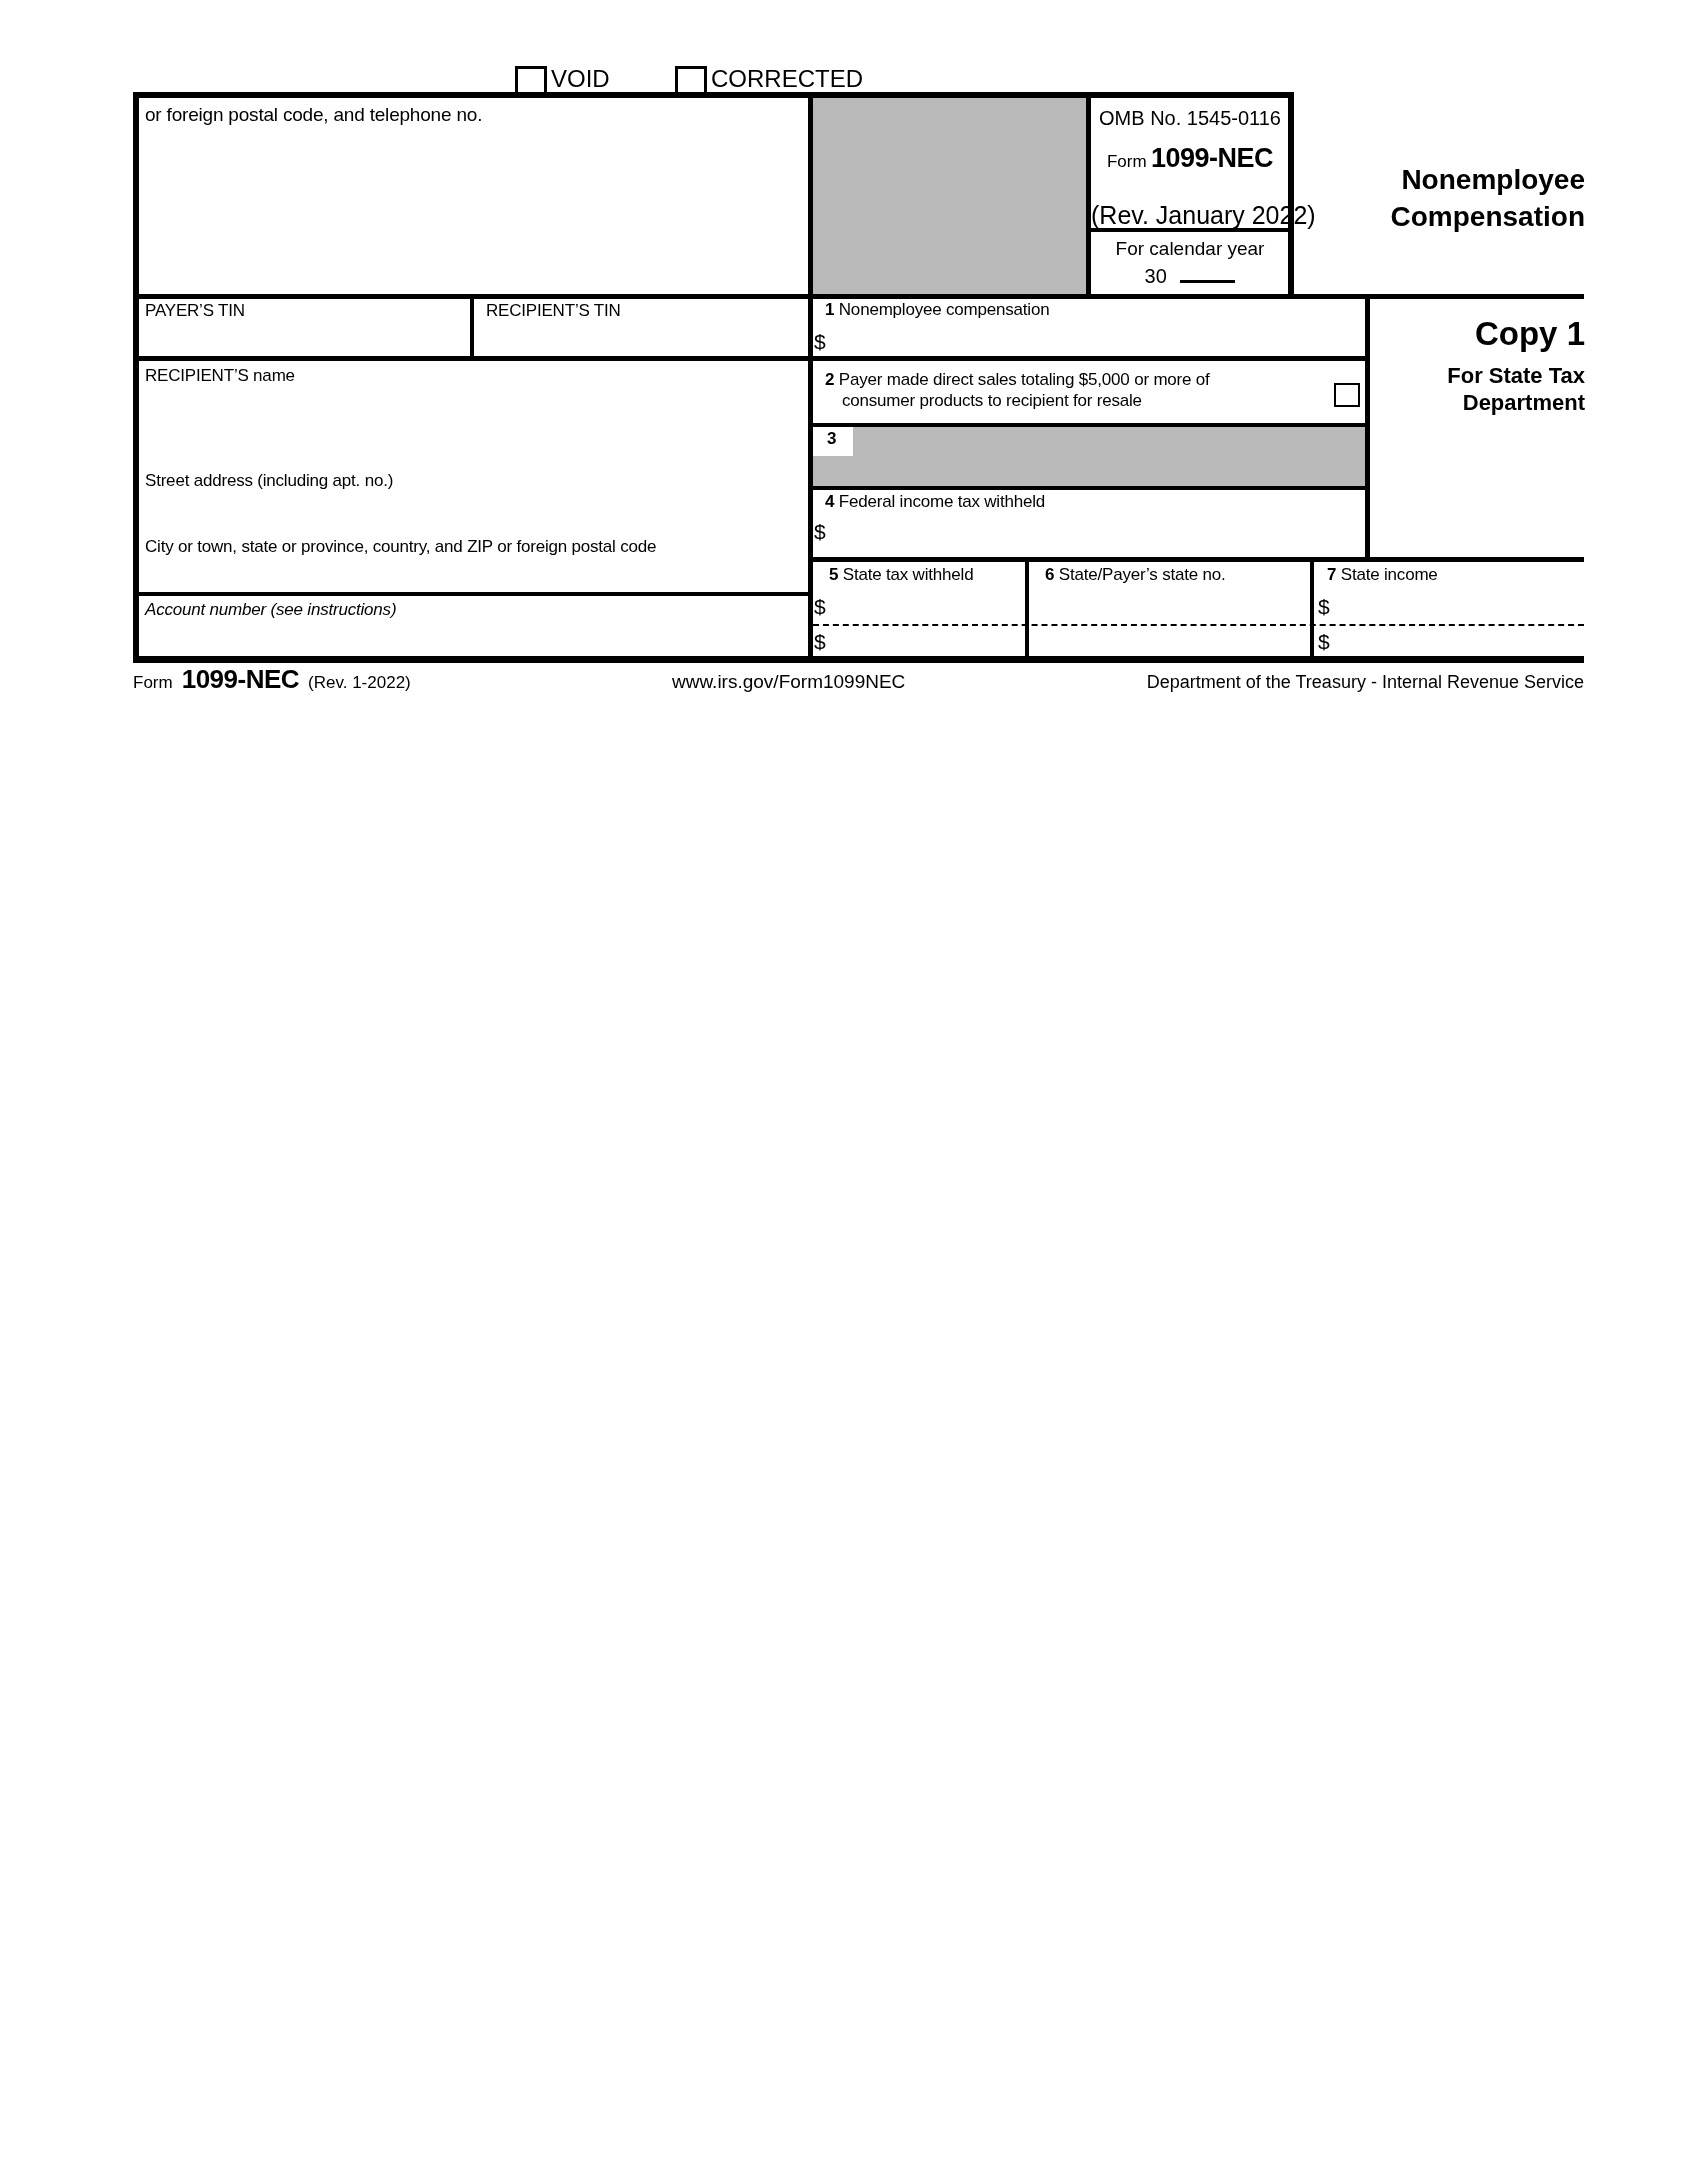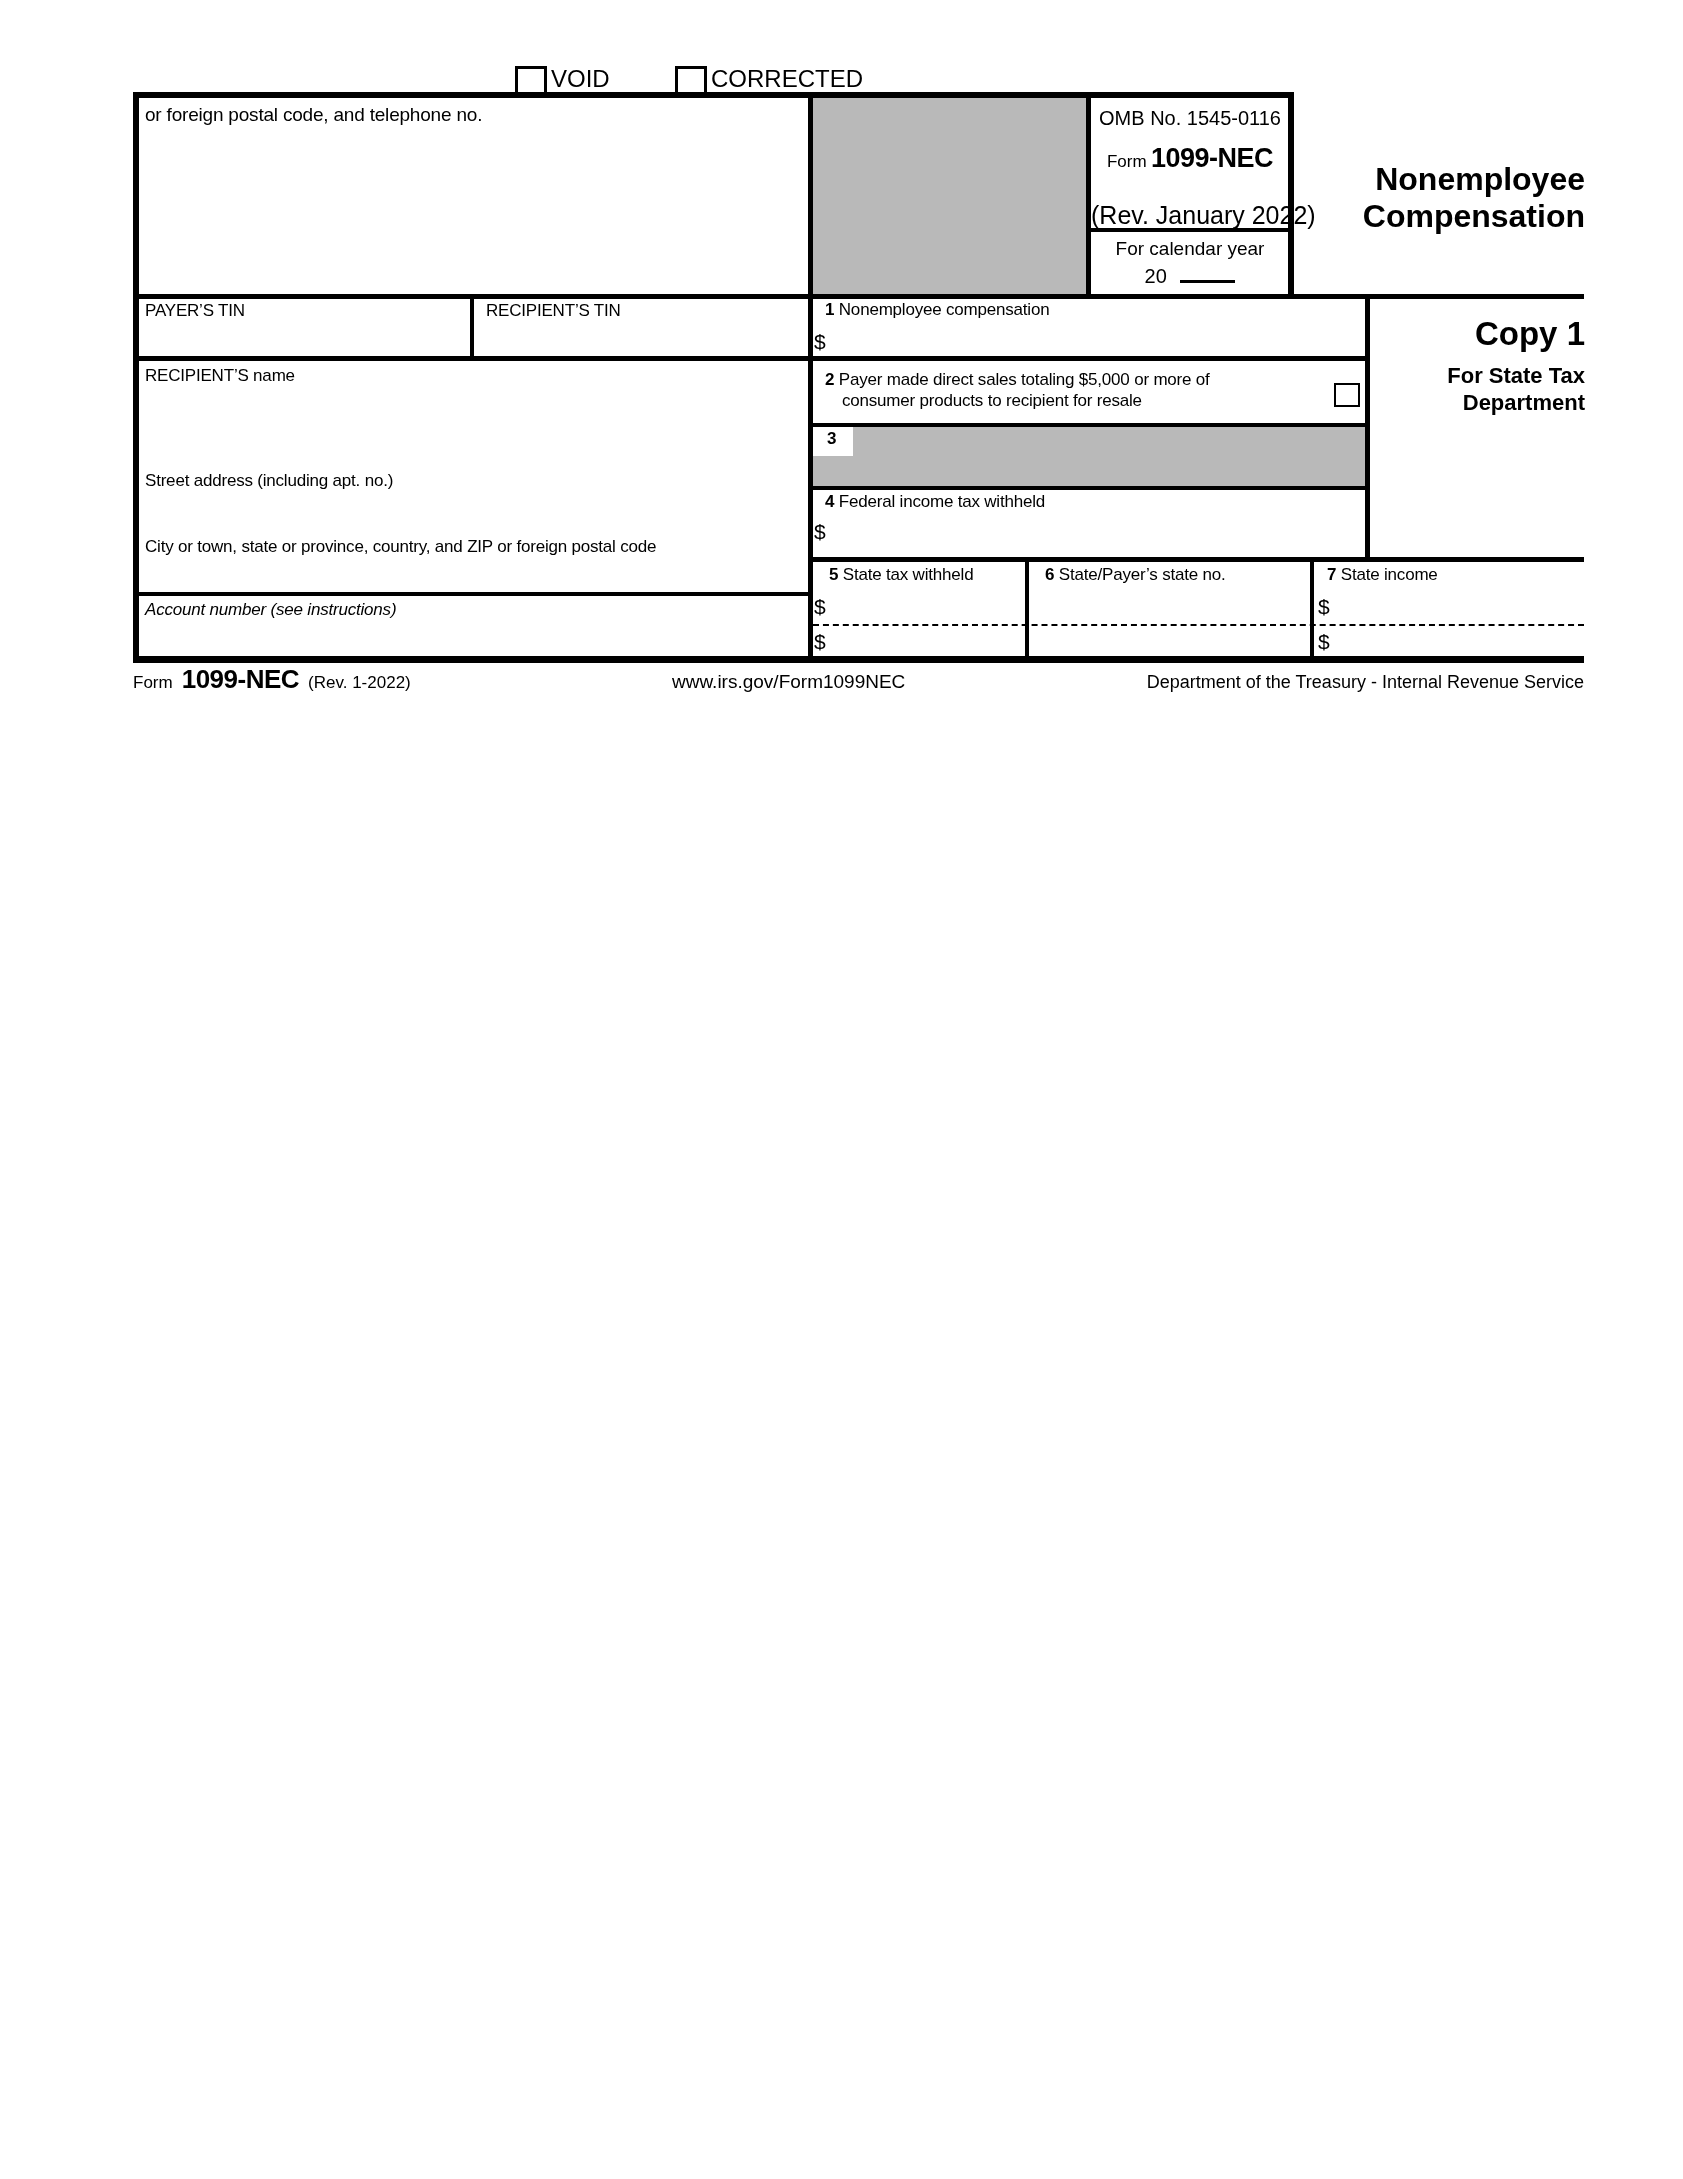--- a/index.html
+++ b/index.html
@@ -61,25 +61,25 @@
   <div class="fieldArea" style="left:145px;top:153px;width:653px;height:134px;"></div>
 
   <div class="ombCenter" style="top:107px;font-size:20px;">OMB No. 1545-0116</div>
   <div class="ombCenter" style="top:143px;">
     <span style="font-size:17px;">Form</span>
     <span style="font-size:27px;font-weight:bold;letter-spacing:-0.5px;">1099-NEC</span>
   </div>
   <div class="ombCenter" style="top:201px;font-size:25px;">(Rev. January 2022)</div>
   <div class="ombCenter" style="top:238px;font-size:19px;">For calendar year</div>
   <div class="ombCenter" style="top:260px;font-size:20px;">
-    <span>20</span>
+    <span>30</span>
     <span style="display:inline-block;width:55px;height:20px;border-bottom:3px solid #000;margin-left:8px;"></span>
   </div>
 
-  <div class="titleBlock" style="top:161px;font-size:32px;line-height:37px;">
+  <div class="titleBlock" style="top:161px;font-size:28px;line-height:37px;">
     <span style="display:block;">Nonemployee</span>
     <span style="display:block;">Compensation</span>
   </div>
   <div class="titleBlock" style="top:315px;font-size:33px;">Copy 1</div>
   <div class="titleBlock" style="top:362px;font-size:22px;line-height:27px;">
     <span style="display:block;">For State Tax</span>
     <span style="display:block;">Department</span>
   </div>
 
   <div class="lbl" style="left:145px;top:301px;">PAYER’S TIN</div>

